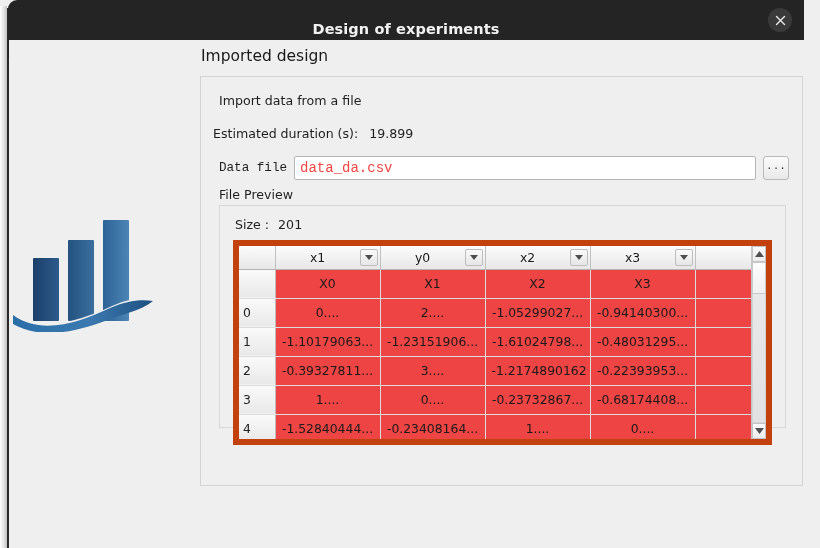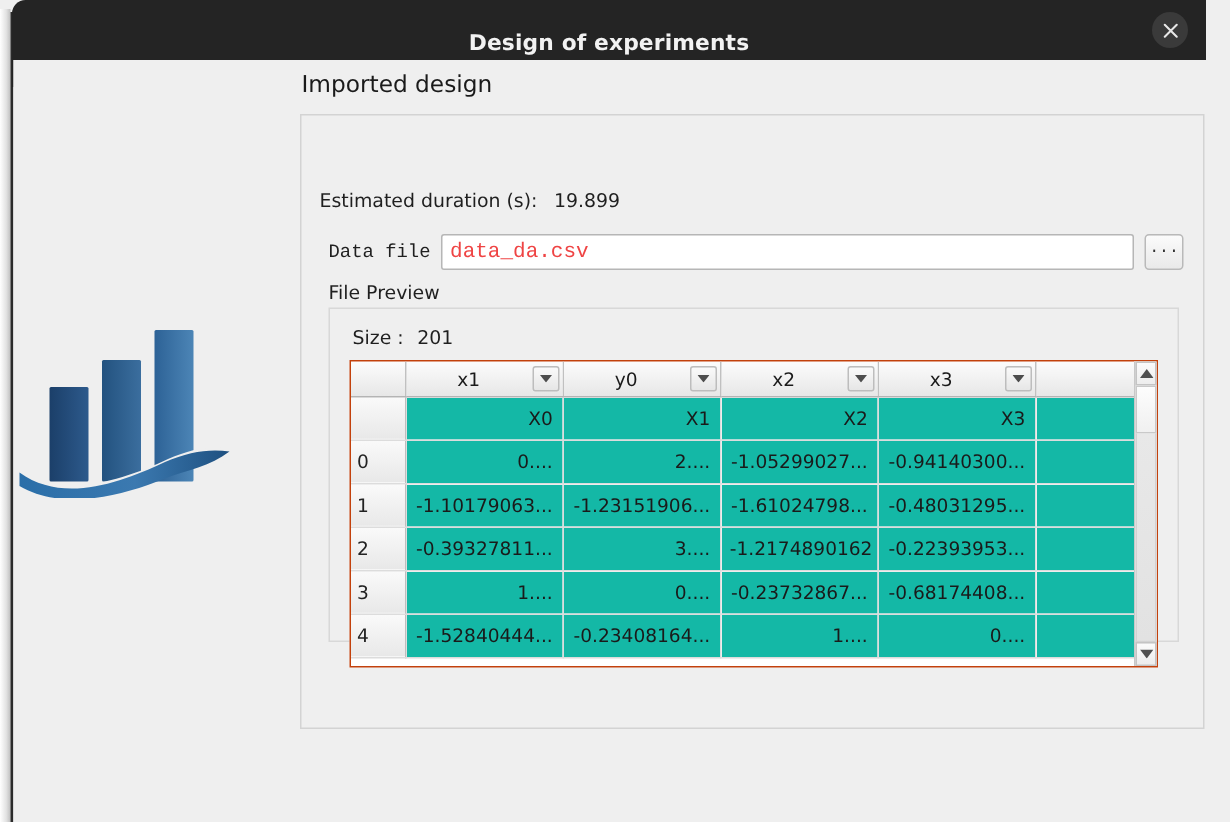--- a/index.html
+++ b/index.html
@@ -148,21 +148,21 @@
     position: absolute;
     left: 15px; top: 11px;
     display: flex; gap: 9px;
   }
 
   
   #table-wrap {
     position: absolute;
     left: 13px; top: 34px;
     width: 539px; height: 205px;
-    border: 1px solid #c2410c;
+    border: 6px solid #c2410c;
     background: #ffffff;
     display: flex;
   }
   #table-scrollarea {
     flex: 1;
     overflow: hidden;
     position: relative;
   }
   table.grid {
     border-collapse: collapse;
@@ -203,22 +203,22 @@
   }
   th.corner, th.pad {
     background: linear-gradient(to bottom, #fcfcfc, #e7e7e7);
   }
 
   table.grid td {
     height: 29px;
     padding: 0 6px;
     border-right: 1px solid #dcdcdc;
     border-bottom: 1px solid #dcdcdc;
-    text-align: right;
-    background: #14b8a6;
+    text-align: center;
+    background: #ef4444;
     white-space: nowrap;
     overflow: hidden;
   }
   table.grid td.rowhdr {
     text-align: left;
     padding-left: 4px;
     background: linear-gradient(to bottom, #fafafa, #e8e8e8);
     border-right: 1px solid #bdbdbd;
     color: #222;
   }
@@ -312,20 +312,21 @@
         <path d="M1 103 C 30 124, 68 110, 98 96 C 114 89, 128 87, 141 89 C 128 99, 114 101, 98 107 C 66 120, 28 128, 1 112 Z" fill="url(#gw)"></path>
       </svg>
     </div>
 
     <div id="content">
 
       <div id="page-title">Imported design</div>
 
       <div id="group-panel">
 
+        <div id="import-label" class="lbl">Import data from a file</div>
 
         <div id="duration-row">
           <span class="lbl">Estimated duration (s):</span>
           <span class="lbl">19.899</span>
         </div>
 
         <div id="datafile-row">
           <span class="lbl">Data file</span>
           <div id="datafile-input" placeholder="">data_da.csv</div>
           <div id="browse-btn">...</div>

